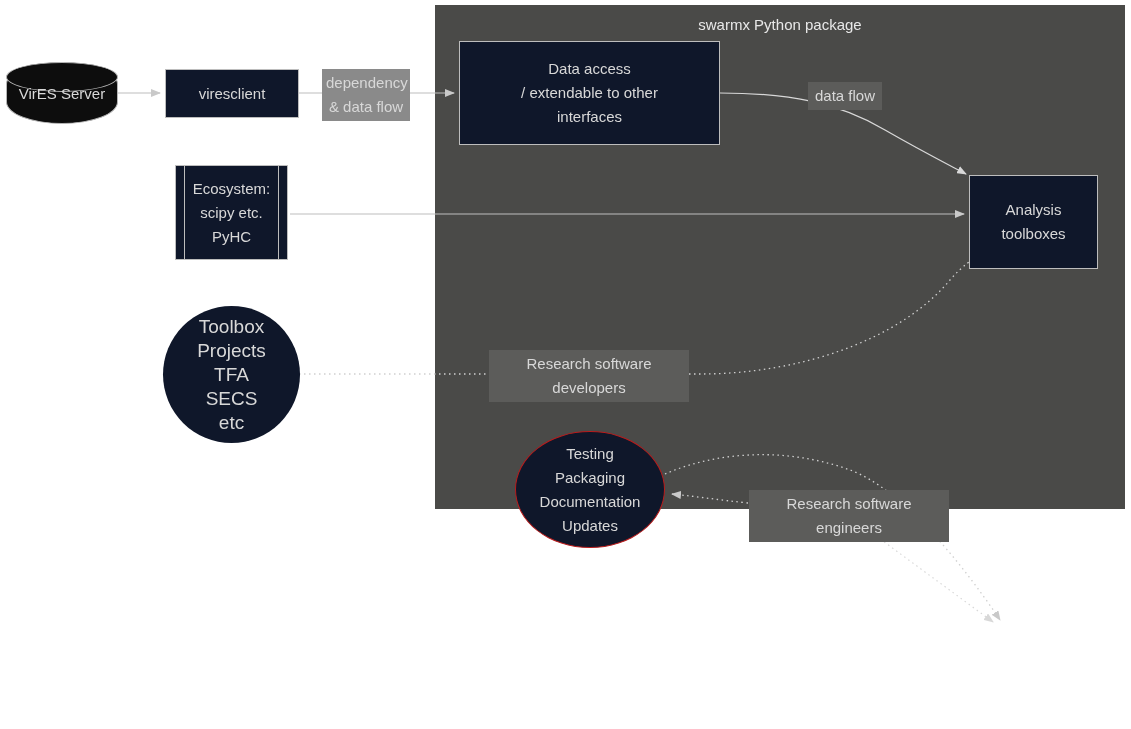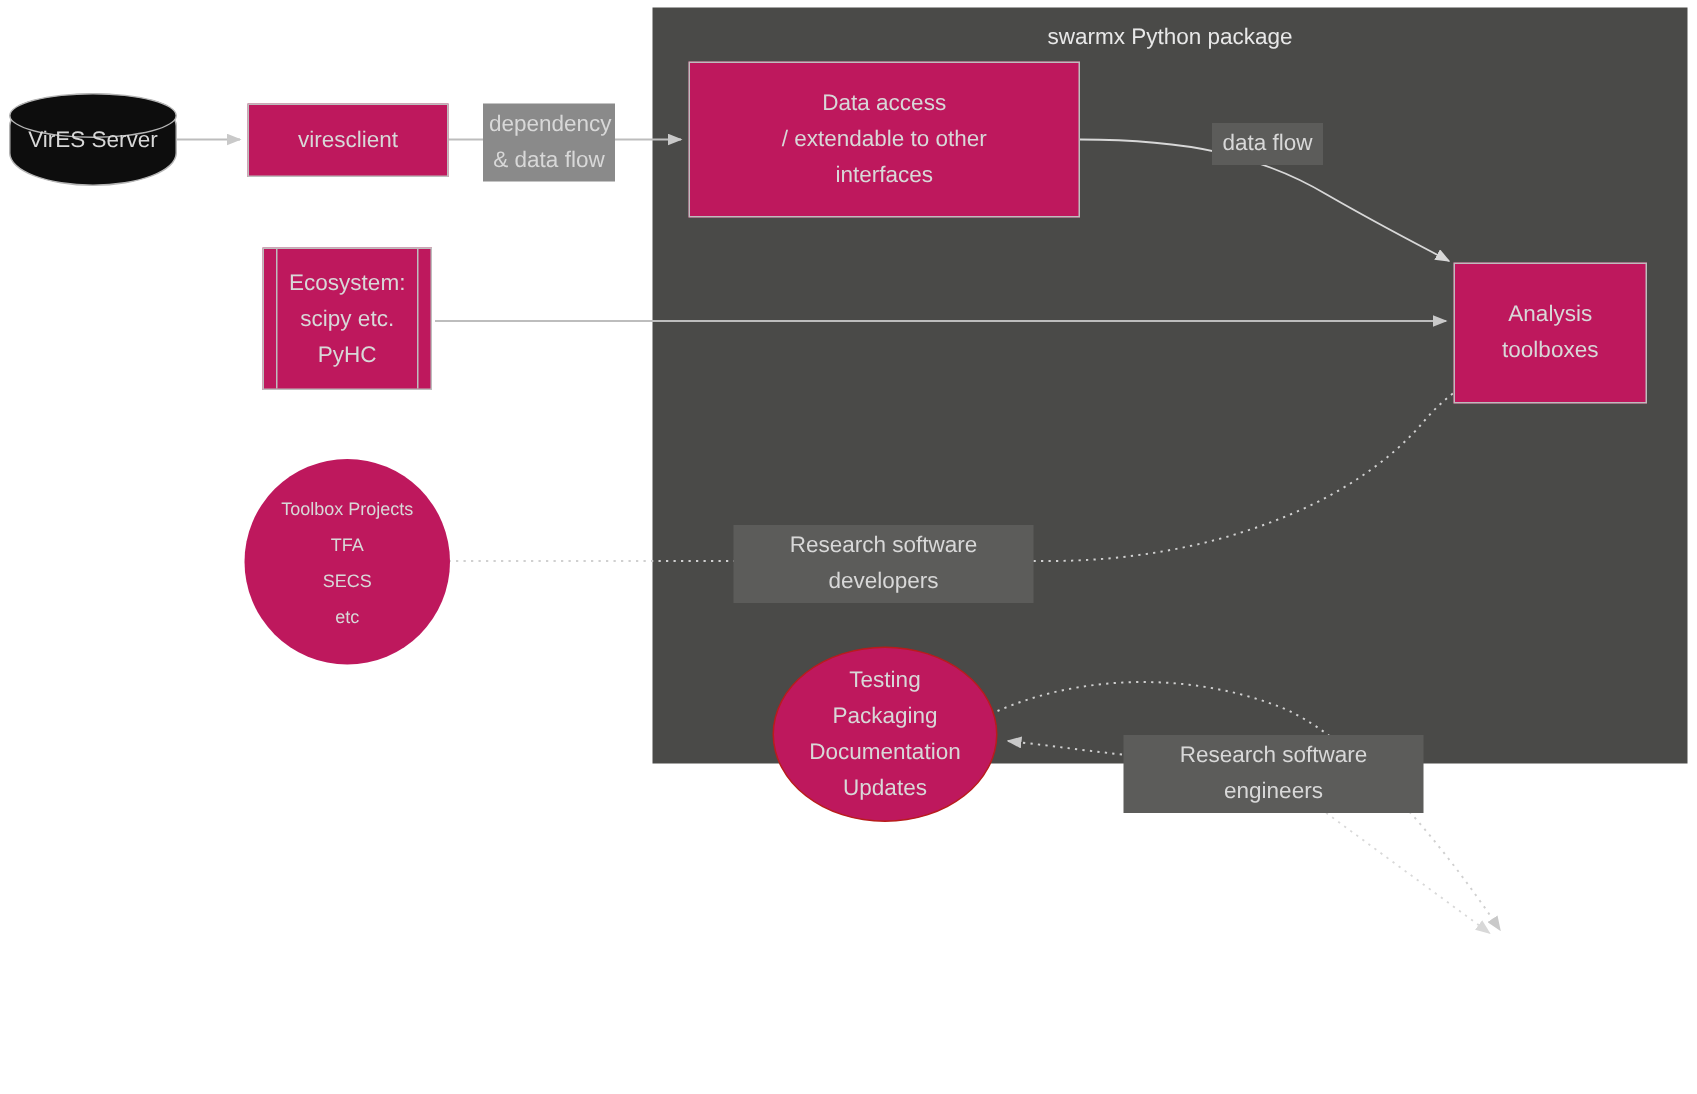--- a/index.html
+++ b/index.html
@@ -31,21 +31,21 @@
   .panel-title {
     position: absolute;
     width: 100%;
     text-align: center;
     color: #e8e8e8;
     font-size: 15px;
     line-height: 18px;
   }
   .node {
     position: absolute;
-    background: #be185d;
+    background: #0f172a;
     color: #d8d8d8;
     display: flex;
     align-items: center;
     justify-content: center;
     text-align: center;
     font-size: 15px;
     line-height: 24px;
     box-sizing: border-box;
   }
   .node.rect {
@@ -160,21 +160,21 @@
   <div class="node rect node-lines" style="left:165px; top:69px; width:134px; height:49px;">
     <span>viresclient</span>
   </div>
 
   <div class="node pkg node-lines" style="left:175px; top:165px; width:113px; height:95px;">
     <span>Ecosystem:
 scipy etc.
 PyHC</span>
   </div>
 
-  <div class="node circle-plain node-lines" style="left:163px; top:306px; width:137px; height:137px; font-size:12px; line-height:24px;">
+  <div class="node circle-plain node-lines" style="left:163px; top:306px; width:137px; height:137px; font-size:19px; line-height:24px;">
     <span>Toolbox Projects
 TFA
 SECS
 etc</span>
   </div>
 
   <div class="node rect node-lines" style="left:459px; top:41px; width:261px; height:104px;">
     <span>Data access
 / extendable to other
 interfaces</span>

